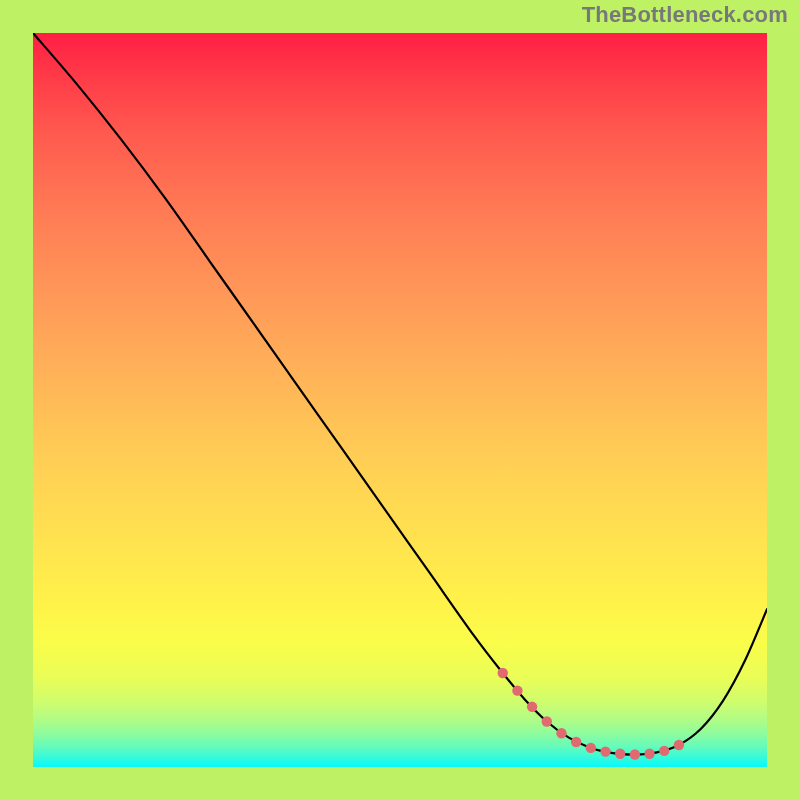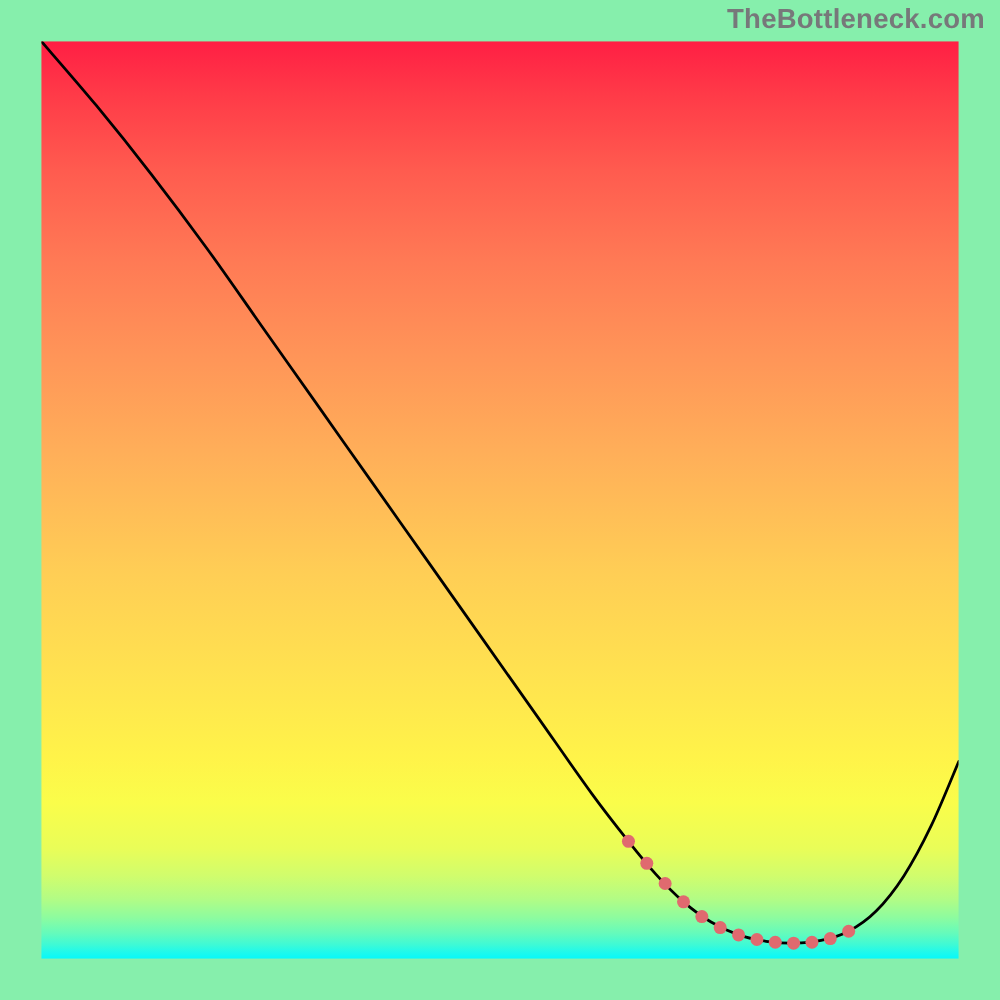--- a/index.html
+++ b/index.html
@@ -9,21 +9,21 @@
     height: 800px;
     background: #000000;
     overflow: hidden;
   }
   .frame {
     position: absolute;
     left: 0;
     top: 0;
     width: 800px;
     height: 800px;
-    background: #86efac;
+    background: #bef264;
     text-decoration: underline;
   }
   .plot-area {
     position: absolute;
     left: 33px;
     top: 33px;
     width: 734px;
     height: 734px;
     overflow: hidden;
   }

